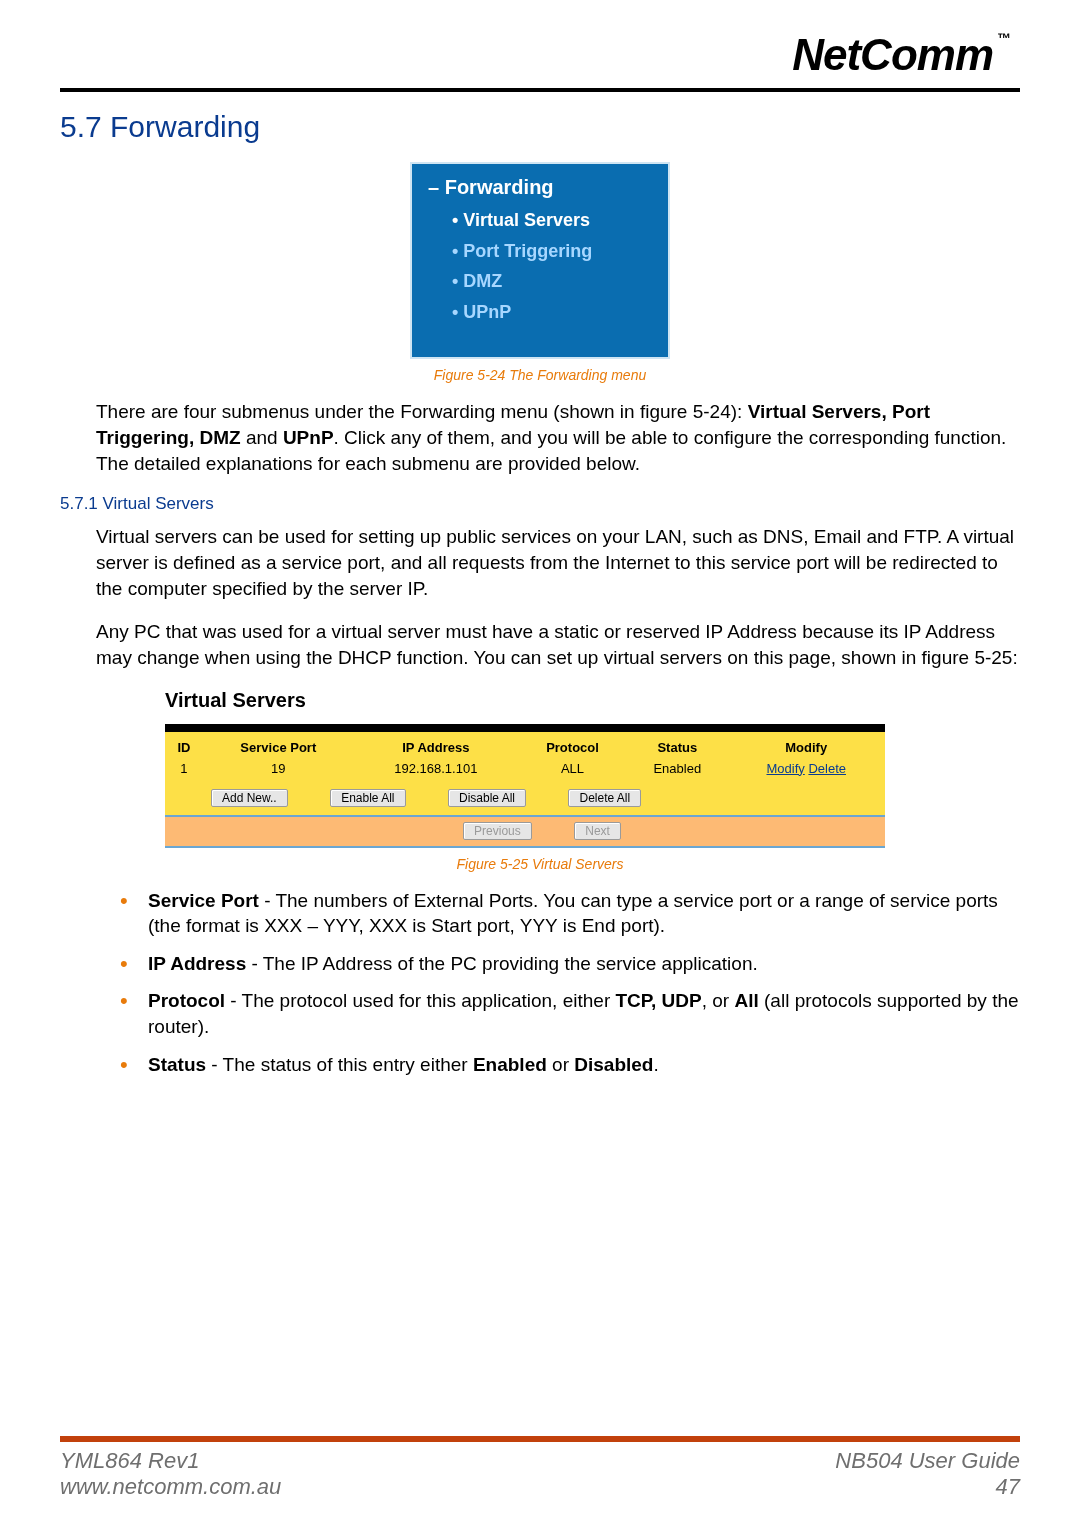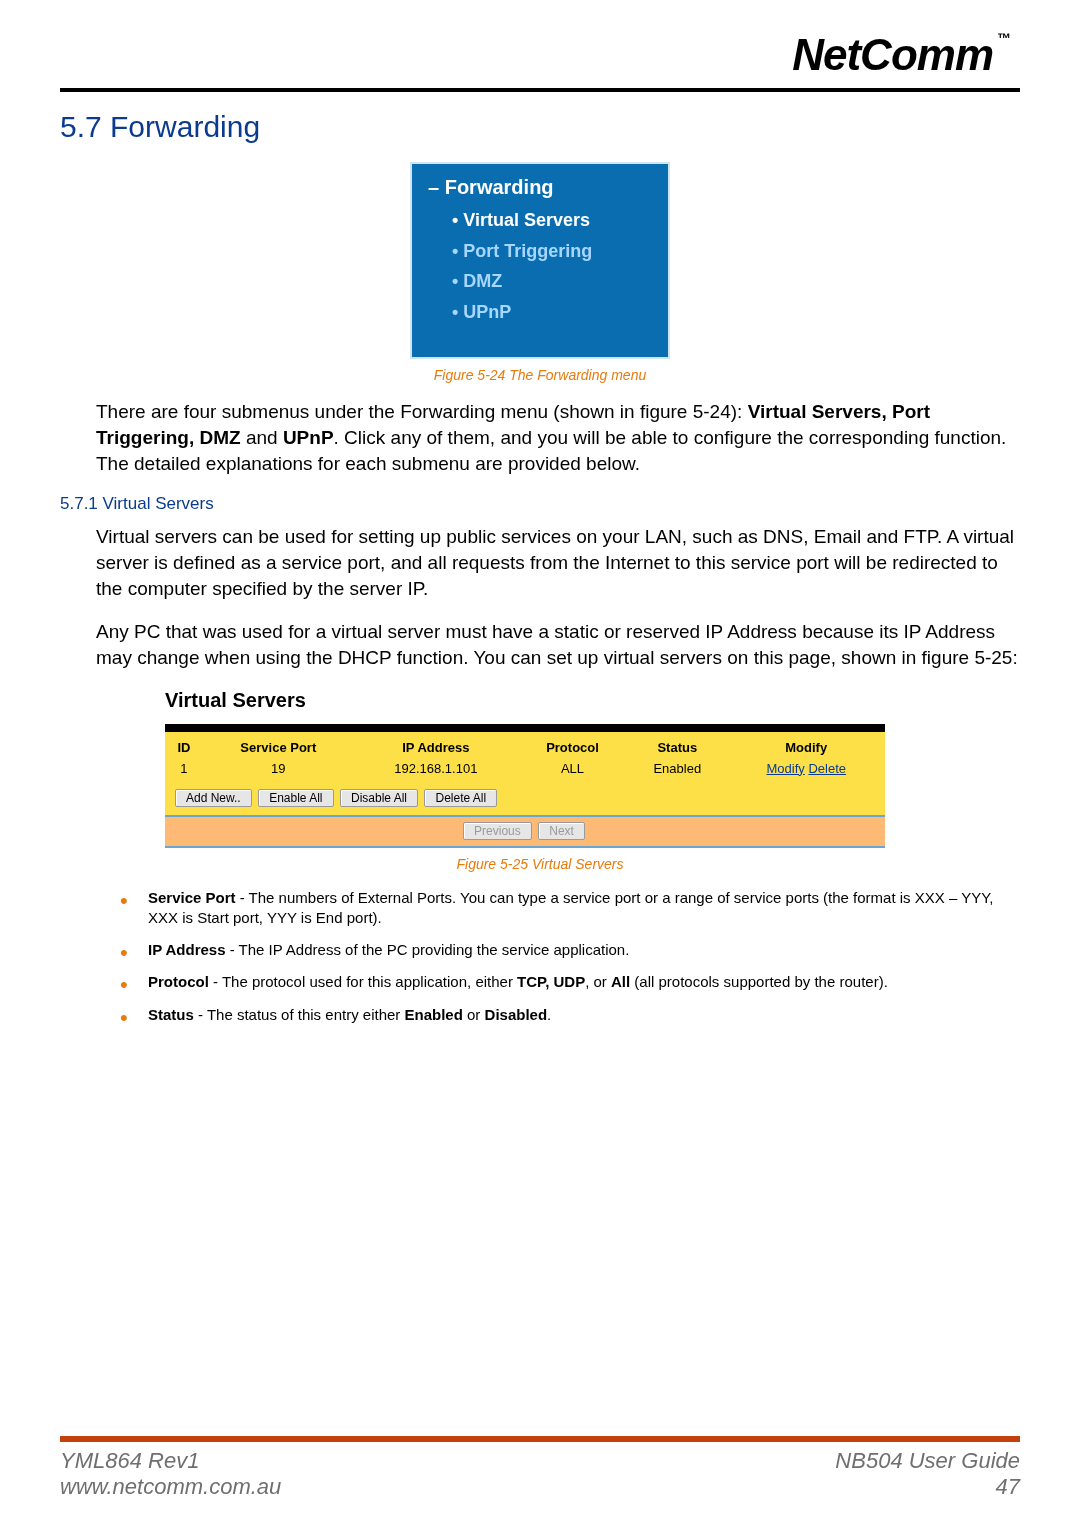--- a/index.html
+++ b/index.html
@@ -106,28 +106,29 @@
   .ui-btn {
     font-family: Verdana, Arial, sans-serif;
     font-size: 12px;
     background: #e6e6e6;
     border: 1px solid #9a9a9a;
     border-radius: 2px;
     padding: 1px 10px;
     box-shadow: inset 1px 1px 0 #fff;
     cursor: pointer;
     margin-right: 2px;
+    margin-left: 36px;
   }
   .ui-btn[disabled] { color: #9a9a9a; cursor: default; }
   .nav-row { text-align: center; background: #fdba74; padding: 4px 0 6px 0; border-bottom: 2px solid #6aa6d2; }
   
   ul.fields { list-style: none; margin: 0 0 0 60px; }
   ul.fields li {
     position: relative;
-    font-size: 15px;
+    font-size: 19px;
     line-height: 1.35;
     margin-bottom: 12px;
     padding-left: 28px;
   }
   ul.fields li::before {
     content: "•";
     color: #e87b0b;
     font-size: 22px;
     position: absolute;
     left: 0;

